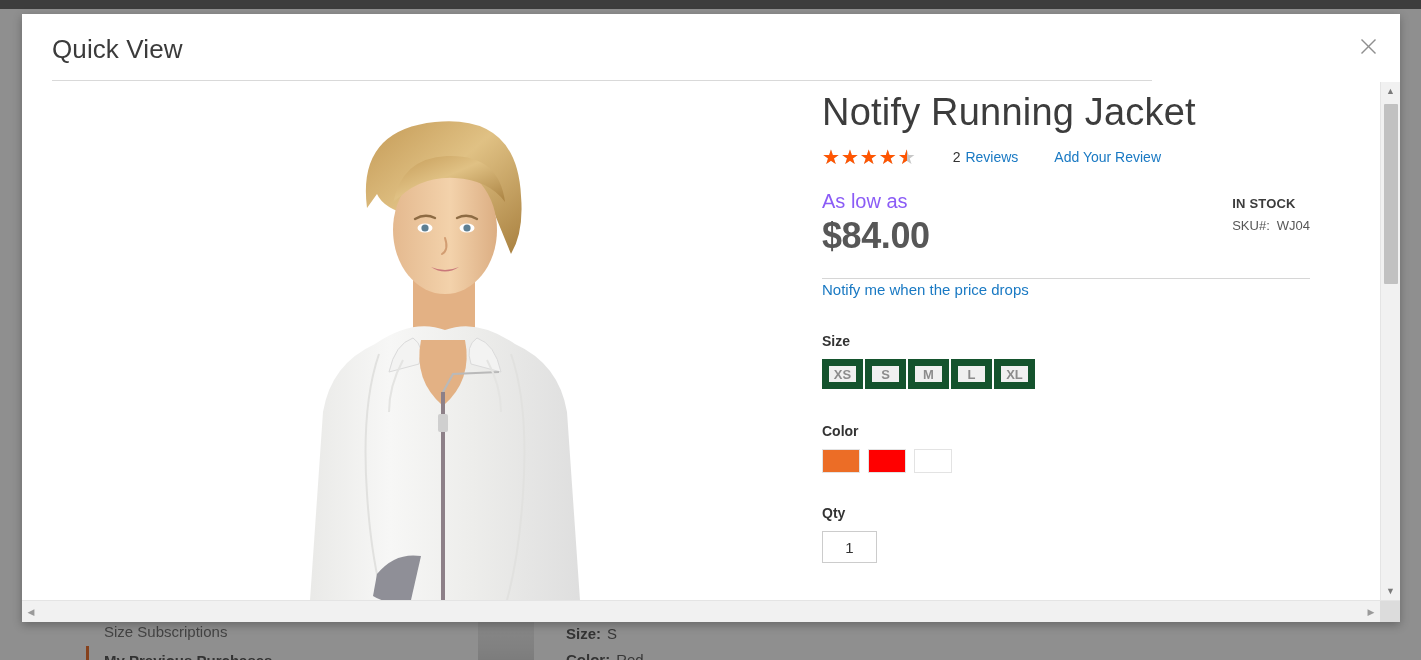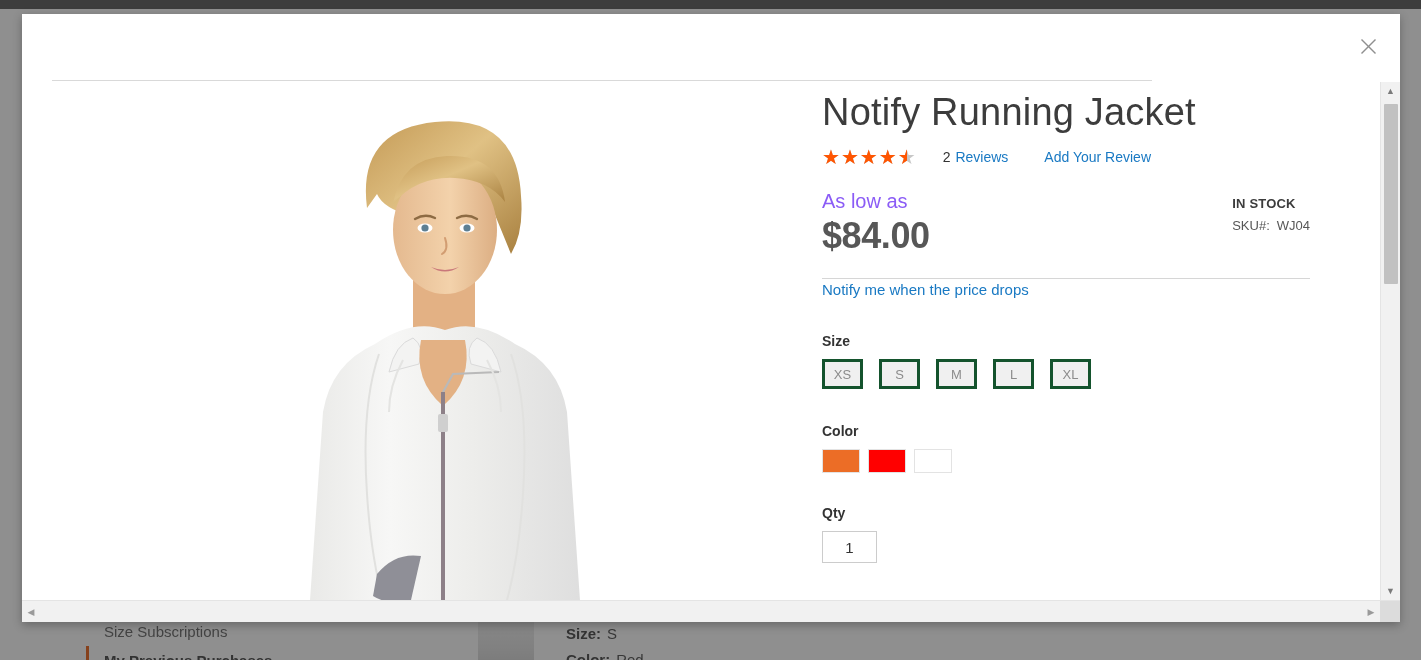--- a/index.html
+++ b/index.html
@@ -189,21 +189,21 @@
   }
   .stars .base { color: #c7c7c7; }
   .stars .fill {
     position: absolute;
     left: 0; top: 0;
     overflow: hidden;
     color: #ff5501;
     white-space: nowrap;
   }
   .reviews-link {
-    margin-left: 26px;
+    margin-left: 36px;
     font-size: 14px;
     color: #1979c3;
     text-decoration: none;
     cursor: pointer;
   }
   .reviews-link .cnt { color: #333333; margin-right: 5px; }
   .add-review-link {
     margin-left: 36px;
     font-size: 14px;
     color: #1979c3;
@@ -270,29 +270,29 @@
     font-weight: bold;
     color: #333333;
     margin-bottom: 10px;
   }
 
   .swatch-row { display: flex; }
 
   .size-swatch {
     width: 41px;
     height: 30px;
-    border: 3px solid #14532d;
+    border: 7px solid #14532d;
     background: #f0f0f0;
     color: #8c8c8c;
     font-size: 13px;
-    font-weight: normal;
+    font-weight: bold;
     display: flex;
     align-items: center;
     justify-content: center;
-    margin-right: 16px;
+    margin-right: 2px;
     cursor: pointer;
   }
 
   .color-swatch {
     width: 38px;
     height: 24px;
     border: 1px solid #e3e3e3;
     margin-right: 8px;
     cursor: pointer;
   }
@@ -413,20 +413,21 @@
         <span class="k">Color:</span><span class="v">Red</span>
       </div>
     </div>
   </div>
 
   <div class="modal-overlay"></div>
 
   <div class="modal">
 
     <div class="modal-header">
+      <div class="modal-title">Quick View</div>
       <div class="modal-close">
         <span>
           <svg width="17" height="17" viewBox="0 0 17 17">
             <line x1="1.5" y1="1.5" x2="15.5" y2="15.5" stroke="#8f8f8f" stroke-width="1.4"></line>
             <line x1="15.5" y1="1.5" x2="1.5" y2="15.5" stroke="#8f8f8f" stroke-width="1.4"></line>
           </svg>
         </span>
       </div>
       <div class="modal-divider"></div>
     </div>

